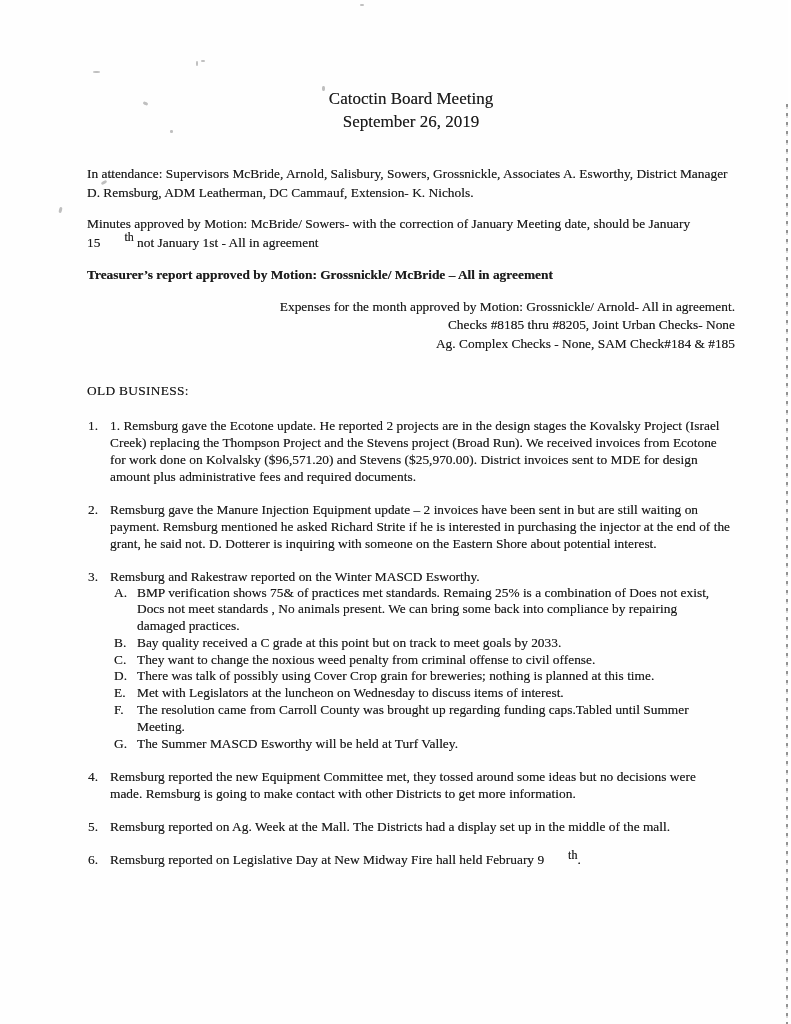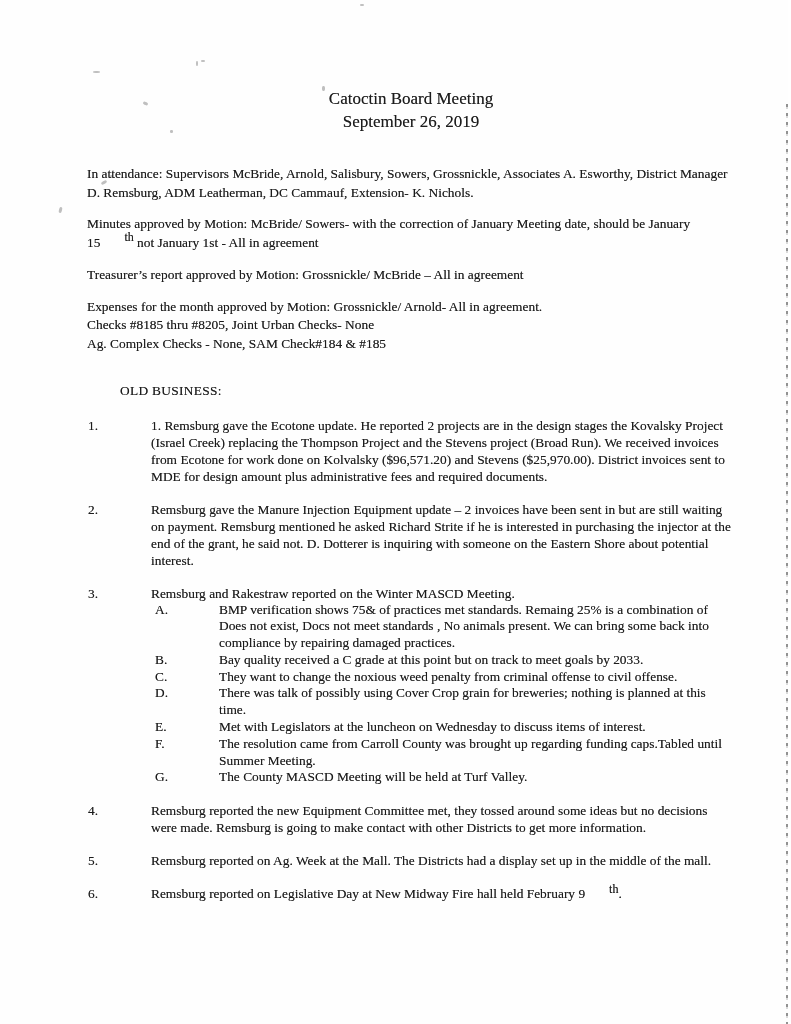--- a/index.html
+++ b/index.html
@@ -35,34 +35,33 @@
   .prewrap { white-space: pre-line; }
   sup.sc {
     font-size: 12px;
     vertical-align: super;
     line-height: 0;
     padding-left: 24px;
   }
   .ob-heading {
     margin-top: 29px;
     letter-spacing: 0.3px;
-    margin-left: 33px;
   }
   .ob-list { margin-top: 8px; }
   .ob-item {
     display: flex;
     margin-top: 16px;
     line-height: 17px;
   }
   .ob-item .num {
     width: 23px;
     min-width: 23px;
     padding-left: 1px;
   }
-  .ob-item .body { flex: 1; padding-right: 4px; margin-left: 41px; }
+  .ob-item .body { flex: 1; padding-right: 4px; }
   .sub-list { margin-top: 0; }
   .sub-item {
     display: flex;
     line-height: 16.8px;
   }
   .sub-item .letter {
     width: 27px;
     min-width: 27px;
     padding-left: 4px;
   }
@@ -110,45 +109,45 @@
 
     <div class="title-block">
       <div>Catoctin Board Meeting</div>
       <div>September 26, 2019</div>
     </div>
 
     <p class="para first">In attendance: Supervisors McBride, Arnold, Salisbury, Sowers, Grossnickle, Associates A. Esworthy, District Manager D. Remsburg, ADM Leatherman, DC Cammauf, Extension- K. Nichols.</p>
 
     <p class="para"><span>Minutes approved by Motion: McBride/ Sowers- with the correction of January Meeting date, should be January 15</span><sup class="sc">th</sup><span> not January 1st - All in agreement</span></p>
 
-    <p class="para" style="margin-top:14px;">Treasurer’s report approved by Motion: Grossnickle/ McBride – All in agreement</p>
+    <p class="para" style="margin-top:14px;font-weight:bold;">Treasurer’s report approved by Motion: Grossnickle/ McBride – All in agreement</p>
 
 
-    <p class="para prewrap" style="margin-top:13px;">Expenses for the month approved by Motion: Grossnickle/ Arnold- All in agreement.
+    <p class="para prewrap" style="margin-top:13px;text-align:right;">Expenses for the month approved by Motion: Grossnickle/ Arnold- All in agreement.
 Checks #8185 thru #8205, Joint Urban Checks- None
 Ag. Complex Checks - None, SAM Check#184 &amp; #185</p>
 
     <div class="ob-heading">OLD BUSINESS:</div>
 
     <div class="ob-list">
 
       <div class="ob-item">
         <span class="num">1.</span>
         <span class="body">1. Remsburg gave the Ecotone update. He reported 2 projects are in the design stages the Kovalsky Project (Israel Creek) replacing the Thompson Project and the Stevens project (Broad Run).  We received invoices from Ecotone for work done on Kolvalsky ($96,571.20) and Stevens ($25,970.00).  District invoices sent to MDE for design amount plus administrative fees and required documents.</span>
       </div>
 
       <div class="ob-item">
         <span class="num">2.</span>
         <span class="body">Remsburg gave the Manure Injection Equipment update – 2 invoices have been sent in but are still waiting on payment. Remsburg mentioned he asked Richard Strite if he is interested in purchasing the injector at the end of the grant, he said not.  D. Dotterer is inquiring with someone on the Eastern Shore about potential interest.</span>
       </div>
 
       <div class="ob-item">
         <span class="num">3.</span>
         <span class="body">
-          <span>Remsburg and Rakestraw reported on the Winter MASCD Meeting.</span>
+          <span>Remsburg and Rakestraw reported on the Winter MASCD Esworthy.</span>
           <div class="sub-list">
             <div class="sub-item">
               <span class="letter">A.</span>
               <span class="body">BMP verification shows 75&amp; of practices met standards.  Remaing 25% is a combination of  Does not exist, Docs not meet standards , No animals present.  We can bring some back into compliance by repairing damaged practices.</span>
             </div>
             <div class="sub-item">
               <span class="letter">B.</span>
               <span class="body">Bay quality received a C grade at this point but on track to meet goals by 2033.</span>
             </div>
             <div class="sub-item">
@@ -162,21 +161,21 @@
             <div class="sub-item">
               <span class="letter">E.</span>
               <span class="body">Met with Legislators at the luncheon on Wednesday to discuss items of interest.</span>
             </div>
             <div class="sub-item">
               <span class="letter">F.</span>
               <span class="body">The resolution came from Carroll County was brought up regarding funding caps.Tabled until Summer Meeting.</span>
             </div>
             <div class="sub-item">
               <span class="letter">G.</span>
-              <span class="body">The County MASCD Meeting will be held at Turf Valley.</span>
+              <span class="body">The Summer MASCD Esworthy will be held at Turf Valley.</span>
             </div>
           </div>
         </span>
       </div>
 
       <div class="ob-item">
         <span class="num">4.</span>
         <span class="body">Remsburg reported the new Equipment Committee met, they tossed around some ideas but no decisions were made. Remsburg is going to make contact with other Districts to get more information.</span>
       </div>
 

